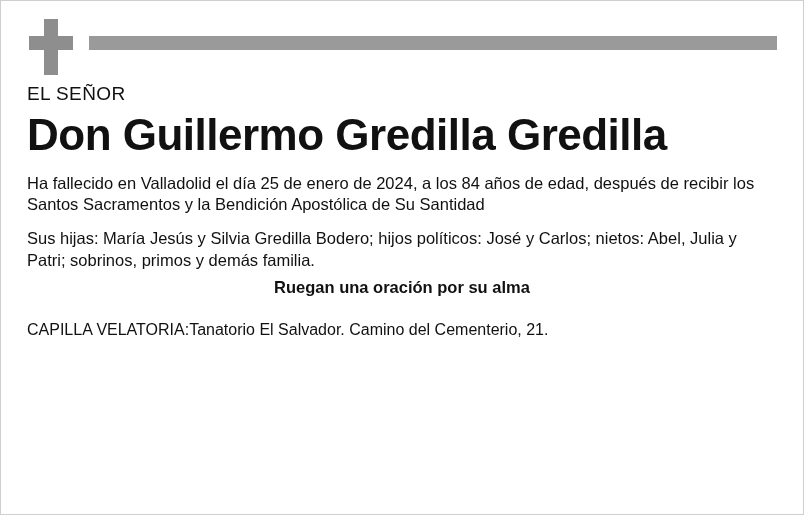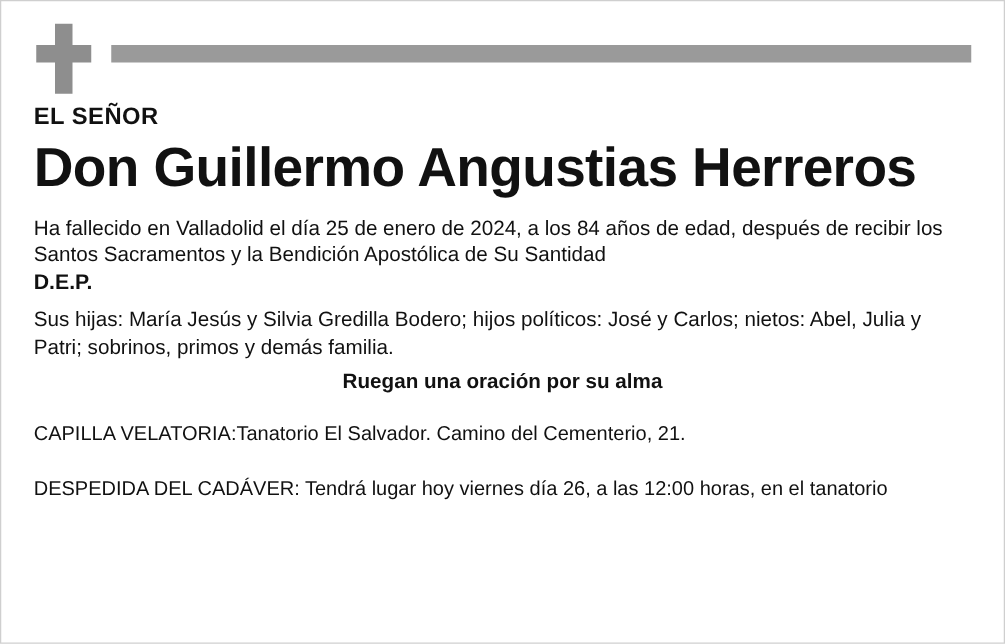--- a/index.html
+++ b/index.html
@@ -54,36 +54,37 @@
   .rule-bar {
     position: absolute;
     left: 62px;
     top: 21px;
     right: 0;
     height: 14px;
     background: #9a9a9a;
   }
   .senor {
     font-size: 19px;
-    font-weight: bold;
+    font-weight: normal;
     letter-spacing: 0.4px;
     margin-top: 10px;
     margin-bottom: 0;
   }
   .deceased-name {
     font-size: 44px;
     font-weight: bold;
     letter-spacing: -0.5px;
     line-height: 1.08;
     margin: 6px 0 14px 0;
     white-space: nowrap;
   }
   .death-info {
     font-size: 16.5px;
     line-height: 1.32;
+    margin-bottom: 12px;
   }
   .dep {
     font-size: 17px;
     font-weight: bold;
     margin-bottom: 10px;
   }
   .family {
     font-size: 16.5px;
     line-height: 1.33;
     margin-bottom: 6px;
@@ -118,35 +119,33 @@
   <div class="header-band">
     <div class="cross">
       <div class="v-bar"></div>
       <div class="h-bar"></div>
     </div>
     <div class="rule-bar"></div>
   </div>
 
   <div class="senor">EL SEÑOR</div>
 
-  <div class="deceased-name">Don Guillermo Angustias Herreros</div>
+  <div class="deceased-name">Don Guillermo Gredilla Gredilla</div>
 
   <div class="death-info">
     <span class="line">Ha fallecido en Valladolid el día 25 de enero de 2024, a los 84 años de edad,</span>
     <span class="line">después de recibir los Santos Sacramentos y la Bendición Apostólica de Su Santidad</span>
   </div>
 
-  <div class="dep">D.E.P.</div>
 
   <div class="family">
     <span class="line">Sus hijas: María Jesús y Silvia Gredilla Bodero; hijos políticos: José y Carlos; nietos: Abel, Julia</span>
     <span class="line">y Patri; sobrinos, primos y demás familia.</span>
   </div>
 
   <div class="prayer">Ruegan una oración por su alma</div>
 
   <div class="details">
     <span class="line">CAPILLA VELATORIA:Tanatorio El Salvador. Camino del Cementerio, 21.</span>
-    <span class="line">DESPEDIDA DEL CADÁVER: Tendrá lugar hoy viernes día 26, a las 12:00 horas, en el tanatorio</span>
   </div>
 
 
 </div>
 
 </body></html>

